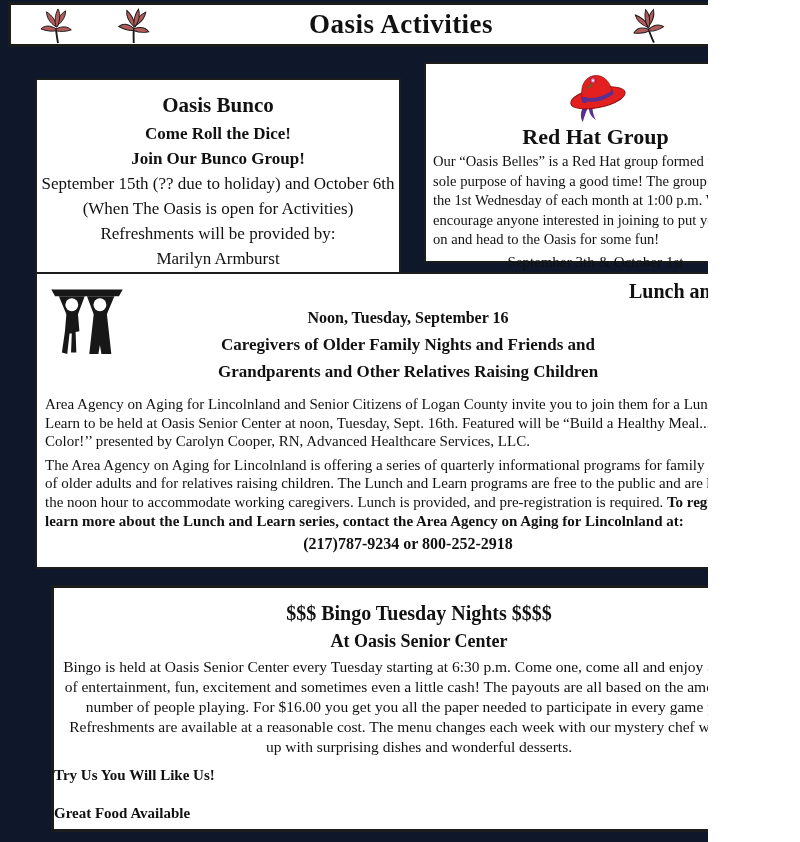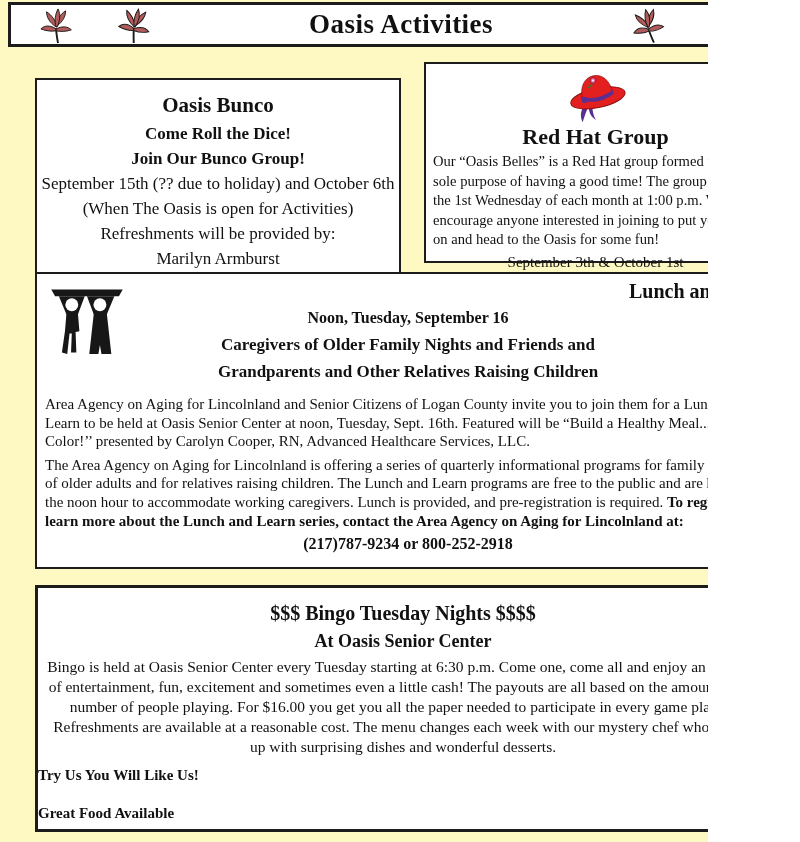--- a/index.html
+++ b/index.html
@@ -2,21 +2,21 @@
 <html><head>
 <meta charset="utf-8">
 <style>
   html, body { margin:0; padding:0; }
   body {
     width:800px; height:842px;
     background:#ffffff;
     font-family:"Liberation Serif", serif;
     color:#111;
   }
-  .page { position:relative; width:708px; height:842px; background:#fef9c3; overflow:hidden; }
+  .page { position:relative; width:708px; height:842px; background:#0f172a; overflow:hidden; }
 
   .box {
     position:absolute; box-sizing:border-box;
     background:#fff; border:2px solid #1c1c1c;
   }
 
   
   .header {
     left:8px; top:2px; width:786px; height:45px;
     border:3px solid #1c1c1c;
@@ -53,21 +53,21 @@
   .people-icon { position:absolute; left:12px; top:9px; width:76px; height:86px; }
   .ll-title { text-align:right; font-size:20px; font-weight:bold; margin:2px 0 5px 0; line-height:23px; }
   .ll-when { text-align:center; font-size:16px; font-weight:bold; margin:0 0 6px 0; line-height:20px; }
   .ll-aud { text-align:center; font-size:17px; font-weight:bold; margin:0 0 6px 0; line-height:21px; }
   .ll-para { font-size:15px; line-height:18.6px; margin:0 8px; text-align:left; }
   .ll-para.p1 { margin-top:13px; }
   .ll-para.p2 { margin-top:5px; }
   .ll-phone { text-align:center; font-size:16px; font-weight:bold; margin-top:4px; line-height:20px; }
 
   
-  .bingo { left:35px; top:585px; width:736px; height:247px; border-width:3px; padding-top:7px; }
+  .bingo { left:51px; top:585px; width:736px; height:247px; border-width:3px; padding-top:7px; }
   .bingo-title { text-align:center; font-size:20px; font-weight:bold; margin:6px 0 5px 0; line-height:24px; }
   .bingo-sub { text-align:center; font-size:18px; font-weight:bold; margin:0 0 5px 0; line-height:22px; }
   .bingo-body { font-size:15.5px; line-height:20px; margin:0 8px; text-align:center; }
   .bingo-tag { text-align:left; font-size:15px; font-weight:bold; margin-top:3px; line-height:23px; }
   .bingo-tag.first { margin-top:7px; }
 </style>
 </head>
 <body>
 
 <div class="page">

